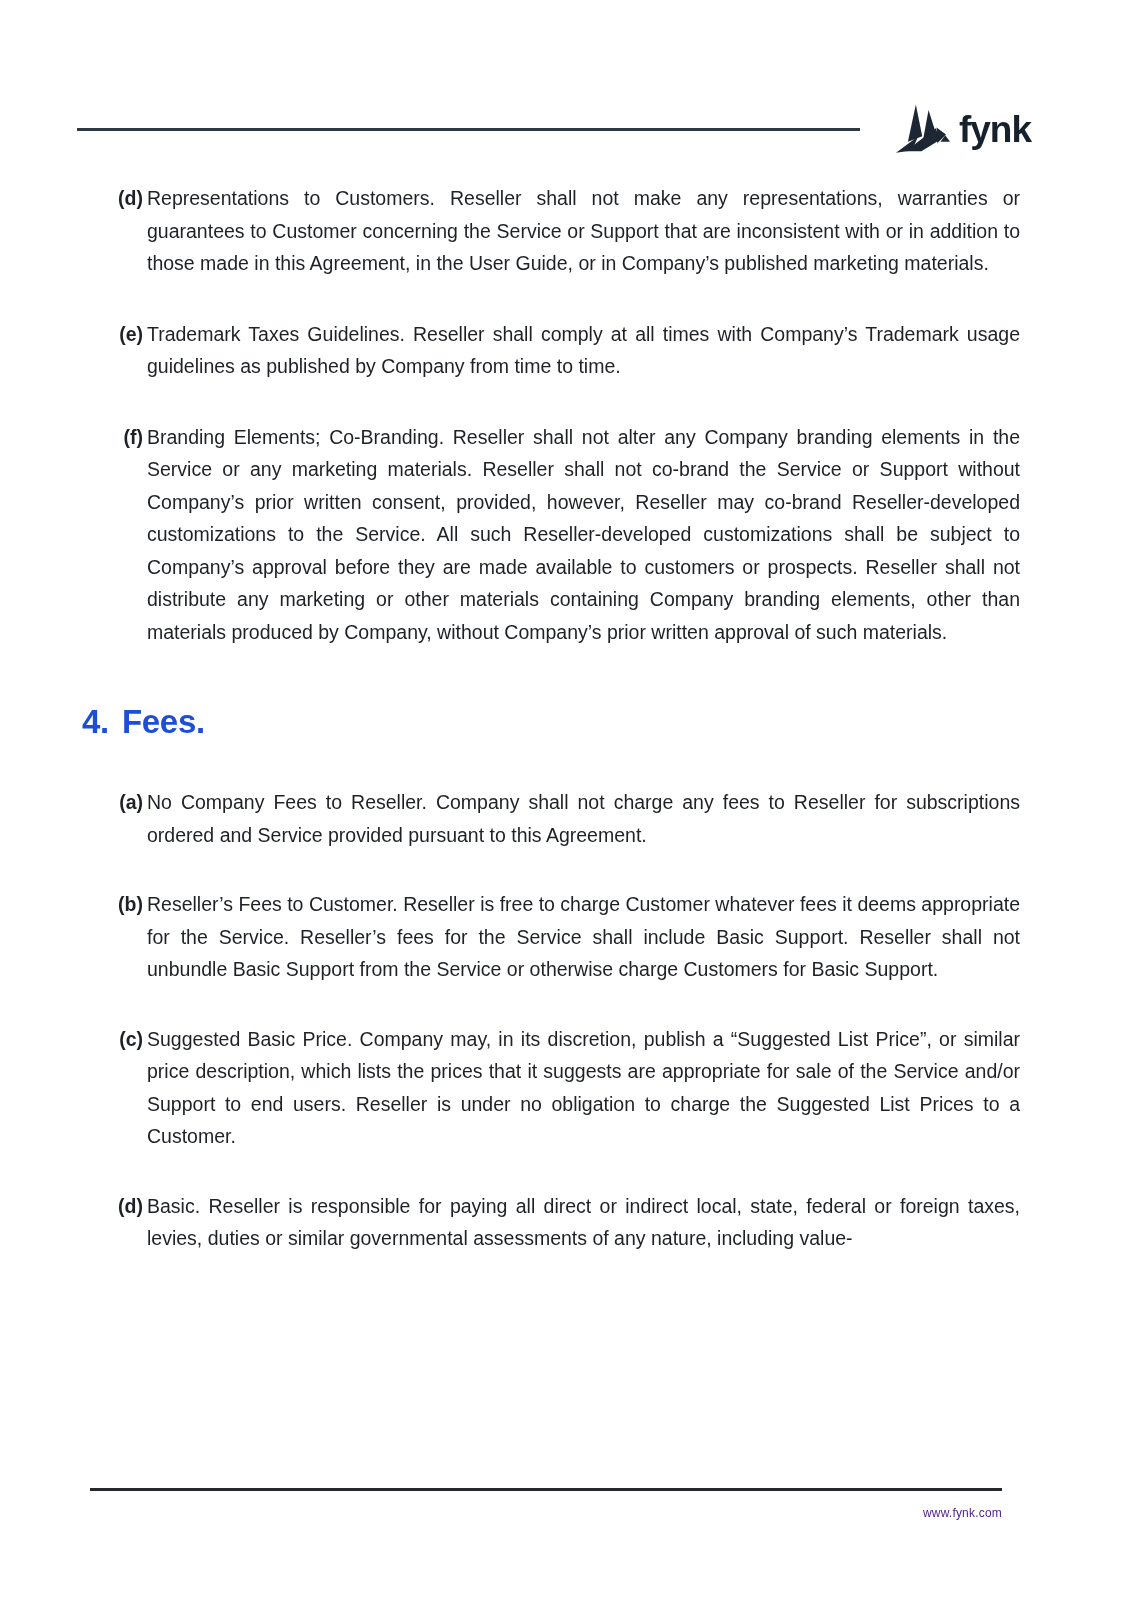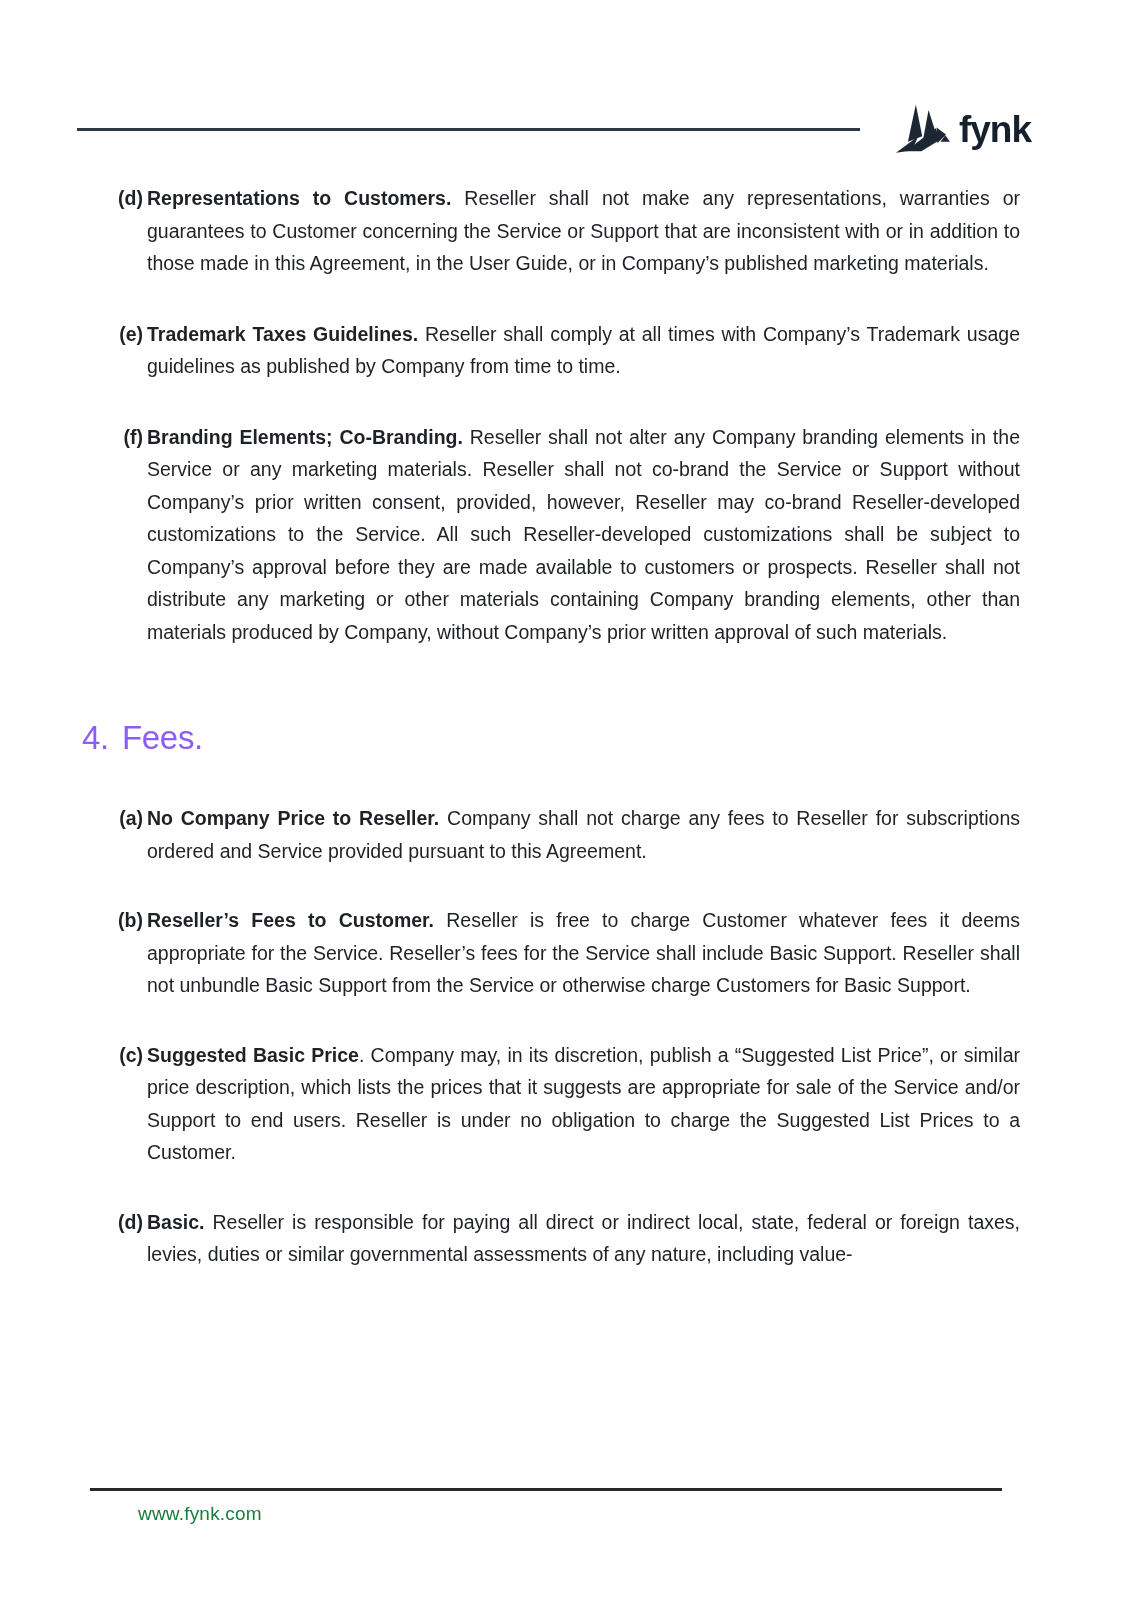--- a/index.html
+++ b/index.html
@@ -59,52 +59,53 @@
   .clause-marker {
     flex: 0 0 65px;
     text-align: right;
     font-weight: 700;
     padding-right: 4px;
   }
   .clause-text {
     flex: 1;
     text-align: justify;
   }
-  .clause-title { font-weight: 700; }
+  .clause-title { font-weight: 400; }
 
   .section-heading {
-    margin-top: 68px;
+    margin-top: 52px;
     margin-bottom: 42px;
     font-size: 33px;
-    font-weight: 400;
-    color: #8b5cf6;
+    font-weight: 700;
+    color: #1d4ed8;
     line-height: 44px;
     letter-spacing: -0.3px;
   }
   .section-heading .sec-num { margin-right: 13px; }
 
   .fees-list .clause + .clause { margin-top: 37px; }
   .fees-list { margin-top: 0; }
   .fees-list .clause:first-child { margin-top: 0; }
 
   
   .footer {
     position: absolute;
     left: 90px;
     top: 1488px;
     width: 912px;
     border-top: 3px solid #25282c;
     padding-top: 9px;
     padding-left: 48px;
   }
   .footer-line {
-    font-size: 19px;
+    font-size: 12px;
     line-height: 27px;
-    color: #15803d;
+    color: #4c1d95;
     letter-spacing: 0.2px;
+    text-align: right;
   }
 </style>
 </head>
 <body>
 
 <div class="page">
 
   <div class="header">
     <div class="header-rule"></div>
     <div class="logo">
@@ -140,21 +141,21 @@
       <span class="clause-marker">(f)</span>
       <p class="clause-text"><b class="clause-title">Branding Elements; Co-Branding.</b><span> Reseller shall not alter any Company branding elements in the Service or any marketing materials. Reseller shall not co-brand the Service or Support without Company’s prior written consent, provided, however, Reseller may co-brand Reseller-developed customizations to the Service. All such Reseller-developed customizations shall be subject to Company’s approval before they are made available to customers or prospects. Reseller shall not distribute any marketing or other materials containing Company branding elements, other than materials produced by Company, without Company’s prior written approval of such materials.</span></p>
     </div>
 
     <h1 class="section-heading"><span class="sec-num">4.</span><span>Fees.</span></h1>
 
     <div class="fees-list">
 
       <div class="clause">
         <span class="clause-marker">(a)</span>
-        <p class="clause-text"><b class="clause-title">No Company Price to Reseller.</b><span> Company shall not charge any fees to Reseller for subscriptions ordered and Service provided pursuant to this Agreement.</span></p>
+        <p class="clause-text"><b class="clause-title">No Company Fees to Reseller.</b><span> Company shall not charge any fees to Reseller for subscriptions ordered and Service provided pursuant to this Agreement.</span></p>
       </div>
 
       <div class="clause">
         <span class="clause-marker">(b)</span>
         <p class="clause-text"><b class="clause-title">Reseller’s Fees to Customer.</b><span> Reseller is free to charge Customer whatever fees it deems appropriate for the Service. Reseller’s fees for the Service shall include Basic Support. Reseller shall not unbundle Basic Support from the Service or otherwise charge Customers for Basic Support.</span></p>
       </div>
 
       <div class="clause">
         <span class="clause-marker">(c)</span>
         <p class="clause-text"><b class="clause-title">Suggested Basic Price</b><span>. Company may, in its discretion, publish a “Suggested List Price”, or similar price description, which lists the prices that it suggests are appropriate for sale of the Service and/or Support to end users. Reseller is under no obligation to charge the Suggested List Prices to a Customer.</span></p>

